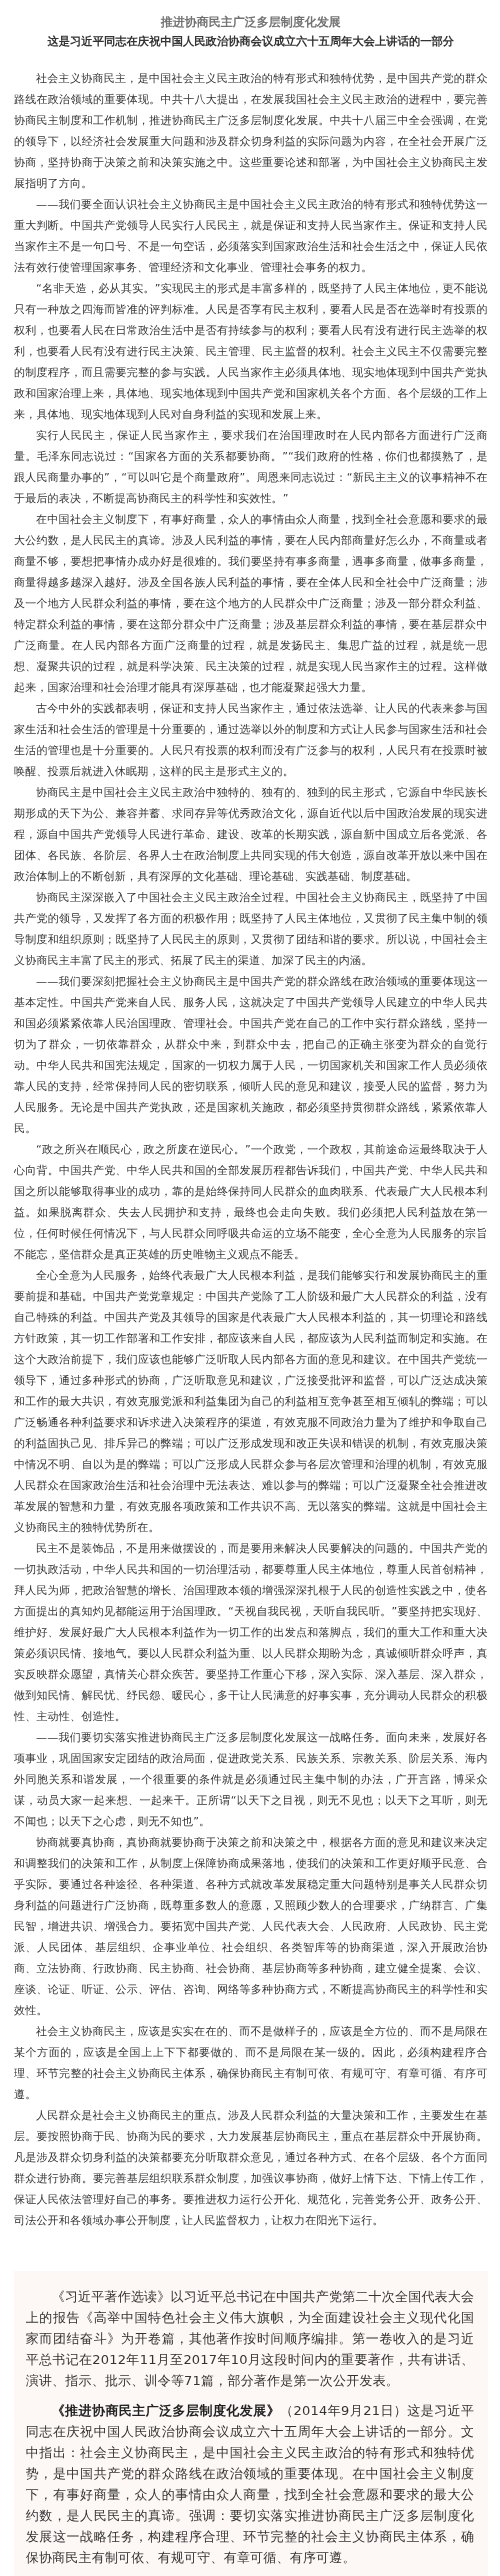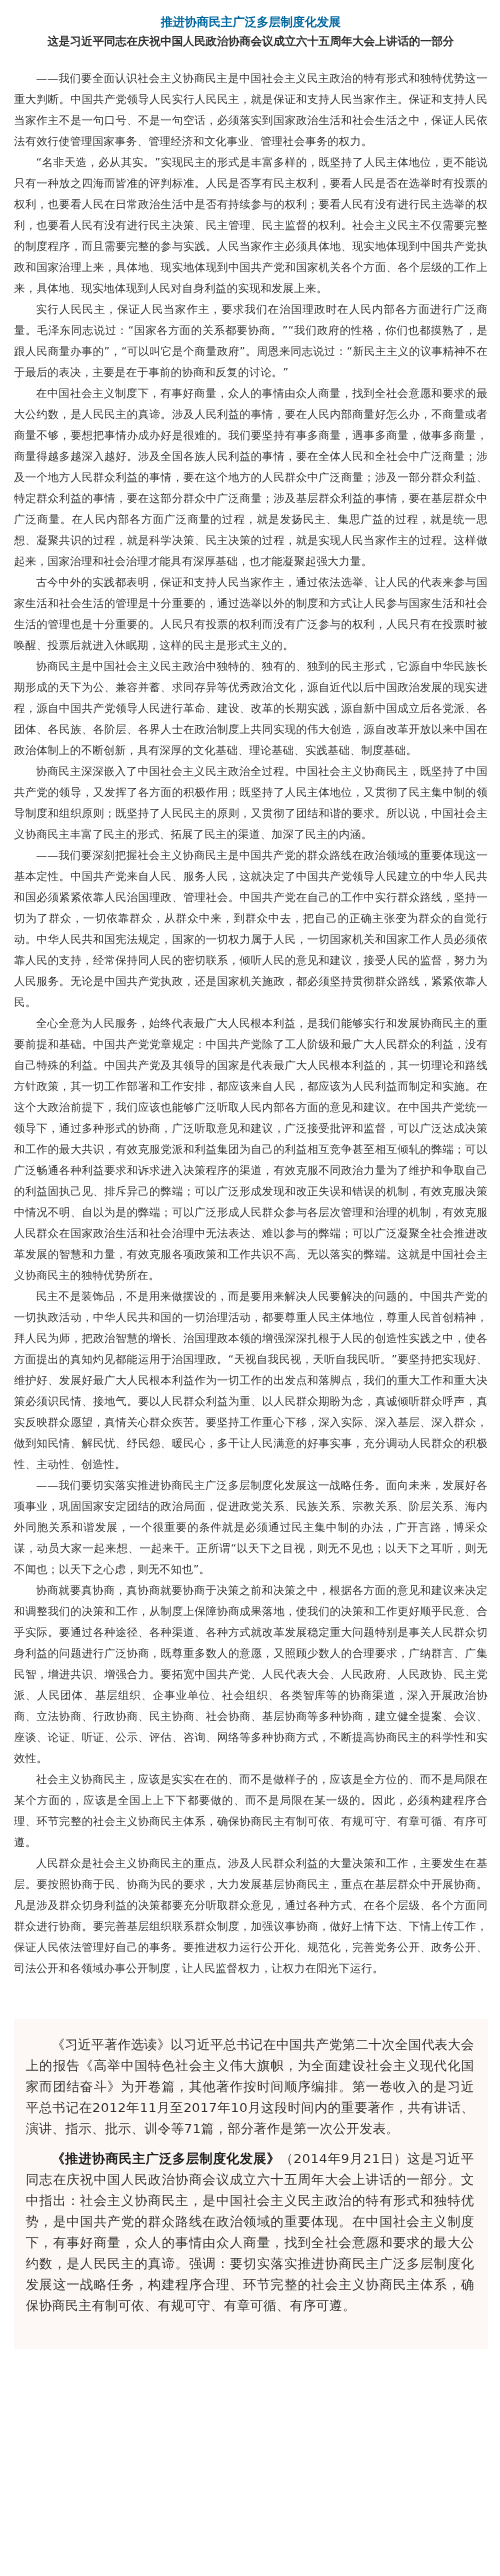--- a/index.html
+++ b/index.html
@@ -4,21 +4,21 @@
   <style>
     html, body { margin: 0; padding: 0; background: #ffffff; }
     body {
       width: 501px;
       font-family: "DejaVu Sans", "Liberation Sans", sans-serif;
       color: #333333;
     }
     .page { width: 501px; box-sizing: border-box; padding: 10px 13.4px 0 14px; }
     .title {
       text-align: center; font-weight: bold; font-size: 12px;
-      line-height: 18.4px; margin: 3.3px 0 0 0; color: #0369a1;
+      line-height: 18.4px; margin: 3.3px 0 0 0; color: #737373;
     }
     .date {
       text-align: center; font-size: 11.7px; line-height: 20px; margin: 0; color: #333;
     }
     .subtitle {
       text-align: center; font-size: 11.3px; line-height: 20px; margin: 0 0 16.7px 0; color: #333; font-weight: bold;
     }
     .body-text p {
       margin: 0; font-size: 11px; line-height: 21px;
       text-indent: 2em; text-align: justify; color: #333;
@@ -41,28 +41,30 @@
     .intro-box p.para b { font-weight: bold; color: #222; }
   </style>
 </head>
 <body>
 
 <div class="page">
   <h1 class="title">推进协商民主广泛多层制度化发展</h1>
   <p class="subtitle">这是习近平同志在庆祝中国人民政治协商会议成立六十五周年大会上讲话的一部分</p>
 
   <div class="body-text">
+    <p>社会主义协商民主，是中国社会主义民主政治的特有形式和独特优势，是中国共产党的群众路线在政治领域的重要体现。中共十八大提出，在发展我国社会主义民主政治的进程中，要完善协商民主制度和工作机制，推进协商民主广泛多层制度化发展。中共十八届三中全会强调，在党的领导下，以经济社会发展重大问题和涉及群众切身利益的实际问题为内容，在全社会开展广泛协商，坚持协商于决策之前和决策实施之中。这些重要论述和部署，为中国社会主义协商民主发展指明了方向。</p>
     <p>——我们要全面认识社会主义协商民主是中国社会主义民主政治的特有形式和独特优势这一重大判断。中国共产党领导人民实行人民民主，就是保证和支持人民当家作主。保证和支持人民当家作主不是一句口号、不是一句空话，必须落实到国家政治生活和社会生活之中，保证人民依法有效行使管理国家事务、管理经济和文化事业、管理社会事务的权力。</p>
     <p>“名非天造，必从其实。”实现民主的形式是丰富多样的，既坚持了人民主体地位，更不能说只有一种放之四海而皆准的评判标准。人民是否享有民主权利，要看人民是否在选举时有投票的权利，也要看人民在日常政治生活中是否有持续参与的权利；要看人民有没有进行民主选举的权利，也要看人民有没有进行民主决策、民主管理、民主监督的权利。社会主义民主不仅需要完整的制度程序，而且需要完整的参与实践。人民当家作主必须具体地、现实地体现到中国共产党执政和国家治理上来，具体地、现实地体现到中国共产党和国家机关各个方面、各个层级的工作上来，具体地、现实地体现到人民对自身利益的实现和发展上来。</p>
-    <p>实行人民民主，保证人民当家作主，要求我们在治国理政时在人民内部各方面进行广泛商量。毛泽东同志说过：“国家各方面的关系都要协商。”“我们政府的性格，你们也都摸熟了，是跟人民商量办事的”，“可以叫它是个商量政府”。周恩来同志说过：“新民主主义的议事精神不在于最后的表决，主要是在于事前的协商和反复的讨论。”</p>
+    <p>实行人民民主，保证人民当家作主，要求我们在治国理政时在人民内部各方面进行广泛商量。毛泽东同志说过：“国家各方面的关系都要协商。”“我们政府的性格，你们也都摸熟了，是跟人民商量办事的”，“可以叫它是个商量政府”。周恩来同志说过：“新民主主义的议事精神不在于最后的表决，不断提高协商民主的科学性和实效性。”</p>
     <p>在中国社会主义制度下，有事好商量，众人的事情由众人商量，找到全社会意愿和要求的最大公约数，是人民民主的真谛。涉及人民利益的事情，要在人民内部商量好怎么办，不商量或者商量不够，要想把事情办成办好是很难的。我们要坚持有事多商量，遇事多商量，做事多商量，商量得越多越深入越好。涉及全国各族人民利益的事情，要在全体人民和全社会中广泛商量；涉及一个地方人民群众利益的事情，要在这个地方的人民群众中广泛商量；涉及一部分群众利益、特定群众利益的事情，要在这部分群众中广泛商量；涉及基层群众利益的事情，要在基层群众中广泛商量。在人民内部各方面广泛商量的过程，就是发扬民主、集思广益的过程，就是统一思想、凝聚共识的过程，就是科学决策、民主决策的过程，就是实现人民当家作主的过程。这样做起来，国家治理和社会治理才能具有深厚基础，也才能凝聚起强大力量。</p>
     <p>古今中外的实践都表明，保证和支持人民当家作主，通过依法选举、让人民的代表来参与国家生活和社会生活的管理是十分重要的，通过选举以外的制度和方式让人民参与国家生活和社会生活的管理也是十分重要的。人民只有投票的权利而没有广泛参与的权利，人民只有在投票时被唤醒、投票后就进入休眠期，这样的民主是形式主义的。</p>
     <p>协商民主是中国社会主义民主政治中独特的、独有的、独到的民主形式，它源自中华民族长期形成的天下为公、兼容并蓄、求同存异等优秀政治文化，源自近代以后中国政治发展的现实进程，源自中国共产党领导人民进行革命、建设、改革的长期实践，源自新中国成立后各党派、各团体、各民族、各阶层、各界人士在政治制度上共同实现的伟大创造，源自改革开放以来中国在政治体制上的不断创新，具有深厚的文化基础、理论基础、实践基础、制度基础。</p>
     <p>协商民主深深嵌入了中国社会主义民主政治全过程。中国社会主义协商民主，既坚持了中国共产党的领导，又发挥了各方面的积极作用；既坚持了人民主体地位，又贯彻了民主集中制的领导制度和组织原则；既坚持了人民民主的原则，又贯彻了团结和谐的要求。所以说，中国社会主义协商民主丰富了民主的形式、拓展了民主的渠道、加深了民主的内涵。</p>
     <p>——我们要深刻把握社会主义协商民主是中国共产党的群众路线在政治领域的重要体现这一基本定性。中国共产党来自人民、服务人民，这就决定了中国共产党领导人民建立的中华人民共和国必须紧紧依靠人民治国理政、管理社会。中国共产党在自己的工作中实行群众路线，坚持一切为了群众，一切依靠群众，从群众中来，到群众中去，把自己的正确主张变为群众的自觉行动。中华人民共和国宪法规定，国家的一切权力属于人民，一切国家机关和国家工作人员必须依靠人民的支持，经常保持同人民的密切联系，倾听人民的意见和建议，接受人民的监督，努力为人民服务。无论是中国共产党执政，还是国家机关施政，都必须坚持贯彻群众路线，紧紧依靠人民。</p>
+    <p>“政之所兴在顺民心，政之所废在逆民心。”一个政党，一个政权，其前途命运最终取决于人心向背。中国共产党、中华人民共和国的全部发展历程都告诉我们，中国共产党、中华人民共和国之所以能够取得事业的成功，靠的是始终保持同人民群众的血肉联系、代表最广大人民根本利益。如果脱离群众、失去人民拥护和支持，最终也会走向失败。我们必须把人民利益放在第一位，任何时候任何情况下，与人民群众同呼吸共命运的立场不能变，全心全意为人民服务的宗旨不能忘，坚信群众是真正英雄的历史唯物主义观点不能丢。</p>
     <p>全心全意为人民服务，始终代表最广大人民根本利益，是我们能够实行和发展协商民主的重要前提和基础。中国共产党党章规定：中国共产党除了工人阶级和最广大人民群众的利益，没有自己特殊的利益。中国共产党及其领导的国家是代表最广大人民根本利益的，其一切理论和路线方针政策，其一切工作部署和工作安排，都应该来自人民，都应该为人民利益而制定和实施。在这个大政治前提下，我们应该也能够广泛听取人民内部各方面的意见和建议。在中国共产党统一领导下，通过多种形式的协商，广泛听取意见和建议，广泛接受批评和监督，可以广泛达成决策和工作的最大共识，有效克服党派和利益集团为自己的利益相互竞争甚至相互倾轧的弊端；可以广泛畅通各种利益要求和诉求进入决策程序的渠道，有效克服不同政治力量为了维护和争取自己的利益固执己见、排斥异己的弊端；可以广泛形成发现和改正失误和错误的机制，有效克服决策中情况不明、自以为是的弊端；可以广泛形成人民群众参与各层次管理和治理的机制，有效克服人民群众在国家政治生活和社会治理中无法表达、难以参与的弊端；可以广泛凝聚全社会推进改革发展的智慧和力量，有效克服各项政策和工作共识不高、无以落实的弊端。这就是中国社会主义协商民主的独特优势所在。</p>
     <p>民主不是装饰品，不是用来做摆设的，而是要用来解决人民要解决的问题的。中国共产党的一切执政活动，中华人民共和国的一切治理活动，都要尊重人民主体地位，尊重人民首创精神，拜人民为师，把政治智慧的增长、治国理政本领的增强深深扎根于人民的创造性实践之中，使各方面提出的真知灼见都能运用于治国理政。“天视自我民视，天听自我民听。”要坚持把实现好、维护好、发展好最广大人民根本利益作为一切工作的出发点和落脚点，我们的重大工作和重大决策必须识民情、接地气。要以人民群众利益为重、以人民群众期盼为念，真诚倾听群众呼声，真实反映群众愿望，真情关心群众疾苦。要坚持工作重心下移，深入实际、深入基层、深入群众，做到知民情、解民忧、纾民怨、暖民心，多干让人民满意的好事实事，充分调动人民群众的积极性、主动性、创造性。</p>
     <p>——我们要切实落实推进协商民主广泛多层制度化发展这一战略任务。面向未来，发展好各项事业，巩固国家安定团结的政治局面，促进政党关系、民族关系、宗教关系、阶层关系、海内外同胞关系和谐发展，一个很重要的条件就是必须通过民主集中制的办法，广开言路，博采众谋，动员大家一起来想、一起来干。正所谓“以天下之目视，则无不见也；以天下之耳听，则无不闻也；以天下之心虑，则无不知也”。</p>
     <p>协商就要真协商，真协商就要协商于决策之前和决策之中，根据各方面的意见和建议来决定和调整我们的决策和工作，从制度上保障协商成果落地，使我们的决策和工作更好顺乎民意、合乎实际。要通过各种途径、各种渠道、各种方式就改革发展稳定重大问题特别是事关人民群众切身利益的问题进行广泛协商，既尊重多数人的意愿，又照顾少数人的合理要求，广纳群言、广集民智，增进共识、增强合力。要拓宽中国共产党、人民代表大会、人民政府、人民政协、民主党派、人民团体、基层组织、企事业单位、社会组织、各类智库等的协商渠道，深入开展政治协商、立法协商、行政协商、民主协商、社会协商、基层协商等多种协商，建立健全提案、会议、座谈、论证、听证、公示、评估、咨询、网络等多种协商方式，不断提高协商民主的科学性和实效性。</p>
     <p>社会主义协商民主，应该是实实在在的、而不是做样子的，应该是全方位的、而不是局限在某个方面的，应该是全国上上下下都要做的、而不是局限在某一级的。因此，必须构建程序合理、环节完整的社会主义协商民主体系，确保协商民主有制可依、有规可守、有章可循、有序可遵。</p>
     <p>人民群众是社会主义协商民主的重点。涉及人民群众利益的大量决策和工作，主要发生在基层。要按照协商于民、协商为民的要求，大力发展基层协商民主，重点在基层群众中开展协商。凡是涉及群众切身利益的决策都要充分听取群众意见，通过各种方式、在各个层级、各个方面同群众进行协商。要完善基层组织联系群众制度，加强议事协商，做好上情下达、下情上传工作，保证人民依法管理好自己的事务。要推进权力运行公开化、规范化，完善党务公开、政务公开、司法公开和各领域办事公开制度，让人民监督权力，让权力在阳光下运行。</p>
   </div>
 
   <div class="intro-box">
     <p class="para">《习近平著作选读》以习近平总书记在中国共产党第二十次全国代表大会上的报告《高举中国特色社会主义伟大旗帜，为全面建设社会主义现代化国家而团结奋斗》为开卷篇，其他著作按时间顺序编排。第一卷收入的是习近平总书记在2012年11月至2017年10月这段时间内的重要著作，共有讲话、演讲、指示、批示、训令等71篇，部分著作是第一次公开发表。</p>

